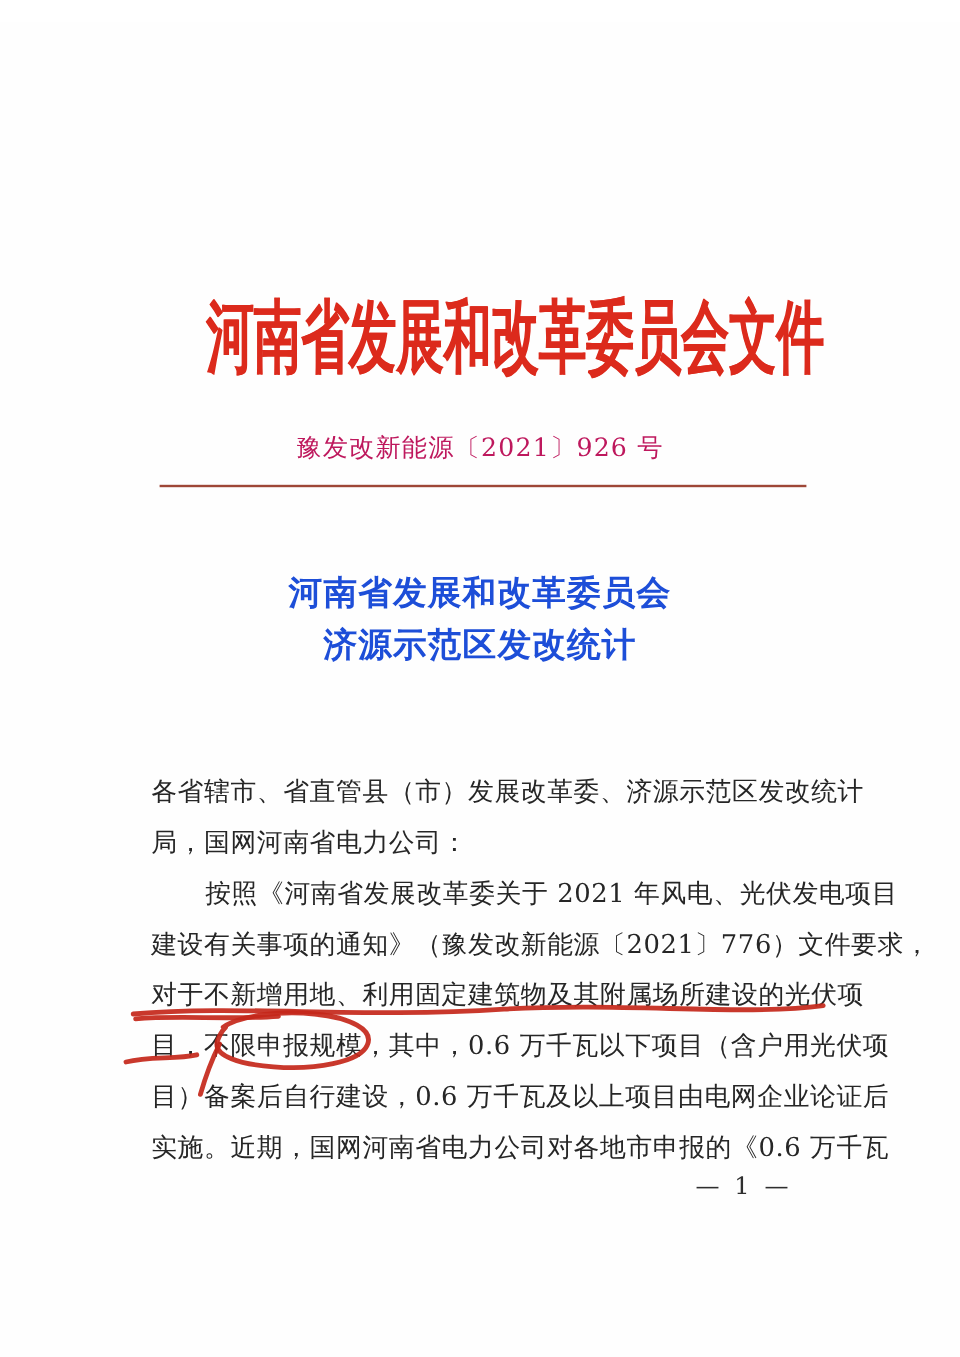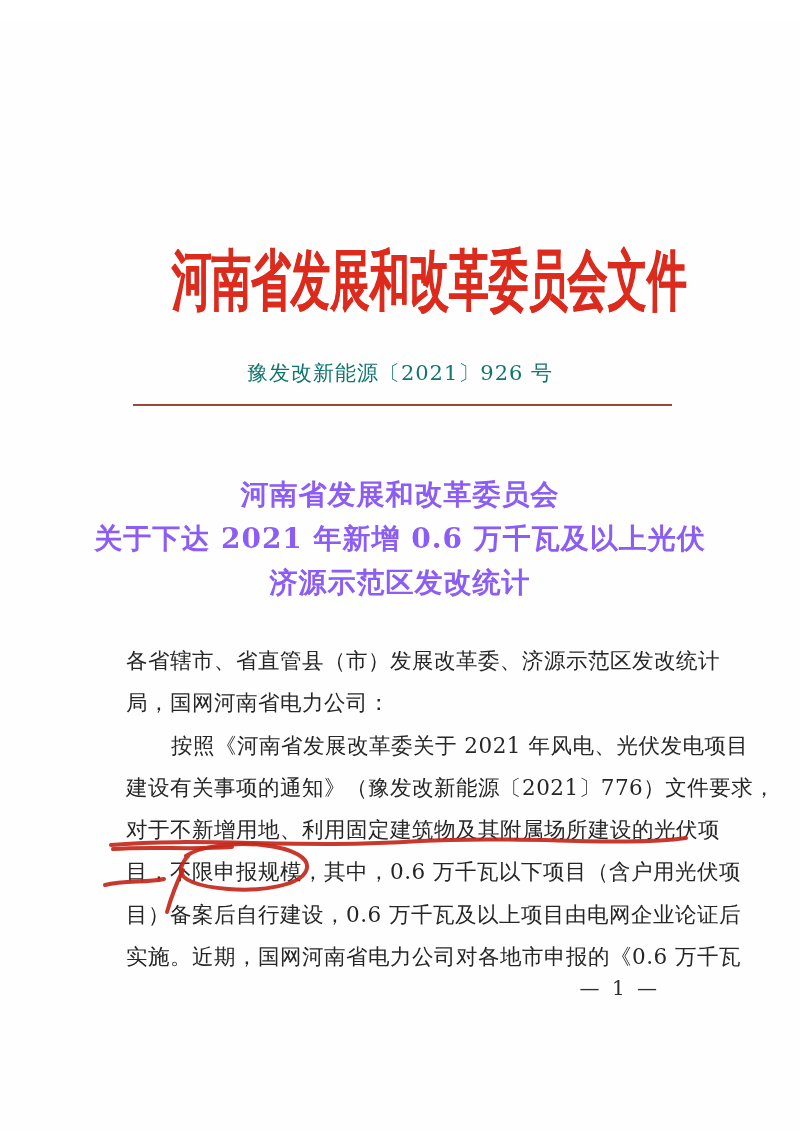--- a/index.html
+++ b/index.html
@@ -42,46 +42,47 @@
   }
 
   
   .doc-number {
     position: absolute;
     top: 341px;
     left: 0;
     width: 800px;
     text-align: center;
     font-size: 21px;
-    color: #0f766e;
+    color: #be185d;
     letter-spacing: 1px;
   }
 
   
   .red-rule {
     position: absolute;
     top: 386px;
     left: 133px;
     width: 539px;
     height: 2px;
     background: var(--rule-red);
   }
 
   
   .title-block {
     position: absolute;
     top: 455px;
     left: 0;
     width: 800px;
     text-align: center;
-    color: #8b5cf6;
+    color: #1d4ed8;
     font-weight: bold;
     font-size: 28px;
     line-height: 44px;
     letter-spacing: 1px;
+    font-family: Liberation Serif, serif;
   }
 
   
   .body-block {
     position: absolute;
     top: 622px;
     left: 126px;
     width: 556px;
     font-size: 21.5px;
     color: #262626;
@@ -137,21 +138,20 @@
   <div class="red-header">
     <span class="stretch">河南省发展和改革委员会文件</span>
   </div>
 
   <div class="doc-number">豫发改新能源〔2021〕926 号</div>
 
   <div class="red-rule"></div>
 
   <div class="title-block">
     <div>河南省发展和改革委员会</div>
-    <div>关于下达 2021 年新增 0.6 万千瓦及以上光伏</div>
     <div>济源示范区发改统计</div>
   </div>
 
   <div class="body-block">
     <div class="body-line">各省辖市、省直管县（市）发展改革委、济源示范区发改统计</div>
     <div class="body-line no-justify">局，国网河南省电力公司：</div>
     <div class="body-line indent">按照《河南省发展改革委关于 2021 年风电、光伏发电项目</div>
     <div class="body-line">建设有关事项的通知》（豫发改新能源〔2021〕776）文件要求，</div>
     <div class="body-line">对于不新增用地、利用固定建筑物及其附属场所建设的光伏项</div>
     <div class="body-line">目，不限申报规模，其中，0.6 万千瓦以下项目（含户用光伏项</div>

